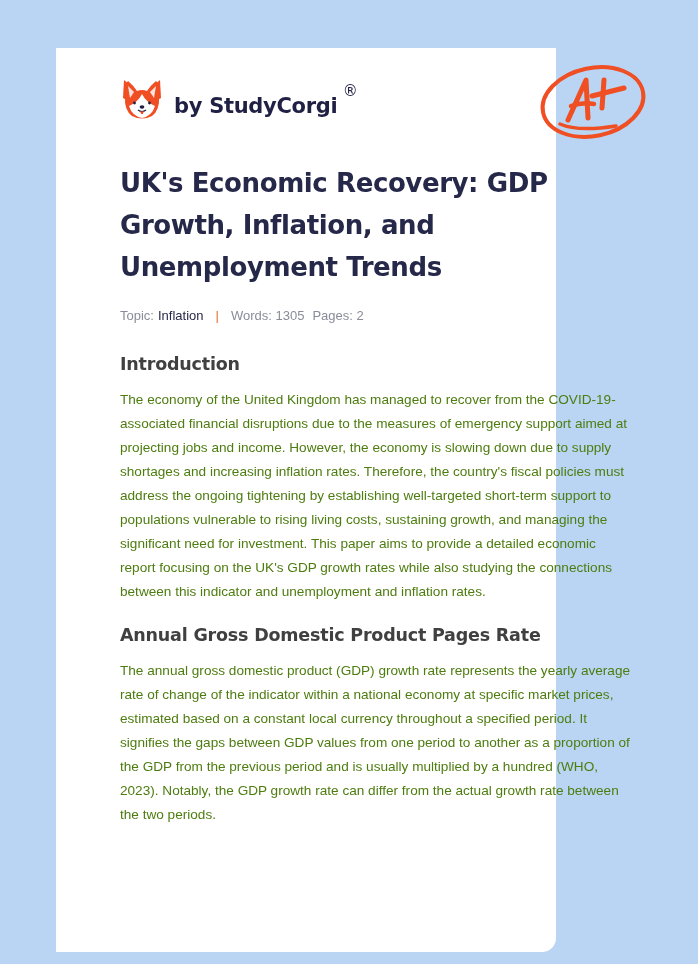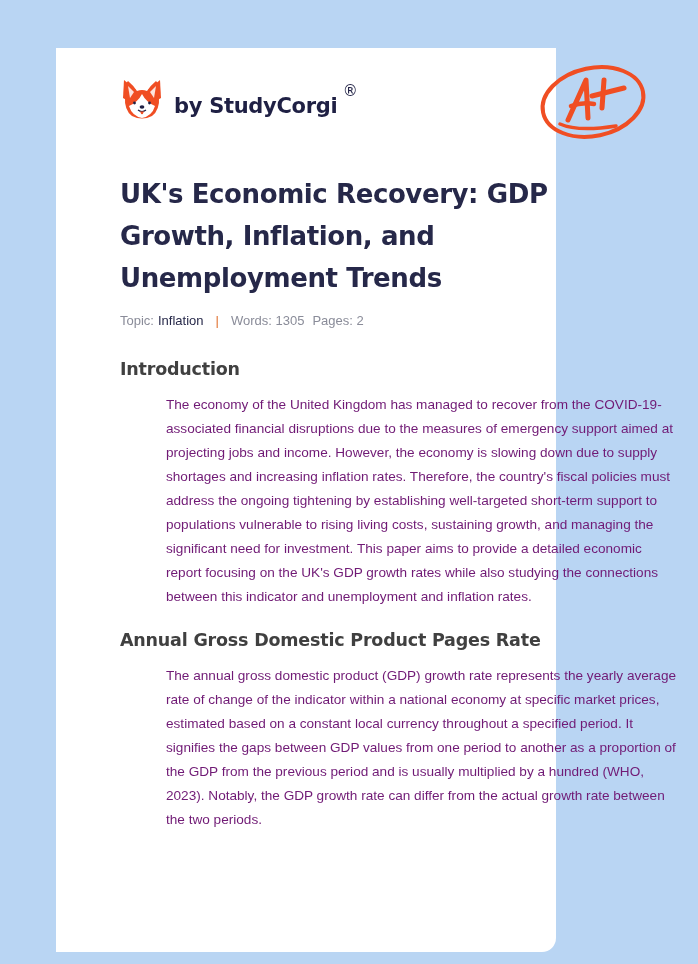--- a/index.html
+++ b/index.html
@@ -50,33 +50,33 @@
       color: #1f2044;
     }
     .grade {
       position: absolute;
       left: 482px;
       top: 10px;
     }
     .content {
       position: absolute;
       left: 64px;
-      top: 125px;
+      top: 114px;
       width: 520px;
     }
     h1 {
       font-family: "DejaVu Sans", sans-serif;
       font-weight: bold;
       font-size: 26px;
       line-height: 42px;
       color: #262849;
       letter-spacing: -0.4px;
     }
     .meta {
-      margin-top: 12px;
+      margin-top: 18px;
       font-size: 13px;
       color: #8a8c99;
       display: flex;
       align-items: center;
       height: 18px;
     }
     .meta .topic-val { color: #262849; margin-left: 4px; }
     .meta .sep { color: #e0712f; margin: 0 12px 0 12px; }
     .meta .pages { margin-left: 8px; }
     h2 {
@@ -85,24 +85,23 @@
       font-size: 17.5px;
       color: #404040;
       letter-spacing: -0.2px;
     }
     .h-intro { margin-top: 29px; line-height: 22px; }
     .h-gdp { margin-top: 20px; line-height: 22px; }
     p {
       font-family: "Liberation Sans", sans-serif;
       font-size: 13.6px;
       line-height: 24px;
-      color: #701a75;
+      color: #4d7c0f;
       margin-top: 13px;
       width: 514px;
-      margin-left: 46px;
     }
   </style>
 </head>
 <body>
 
 <div class="card">
 
   <div class="logo">
     <span>
       <svg width="40" height="46" viewBox="0 0 40 46">

